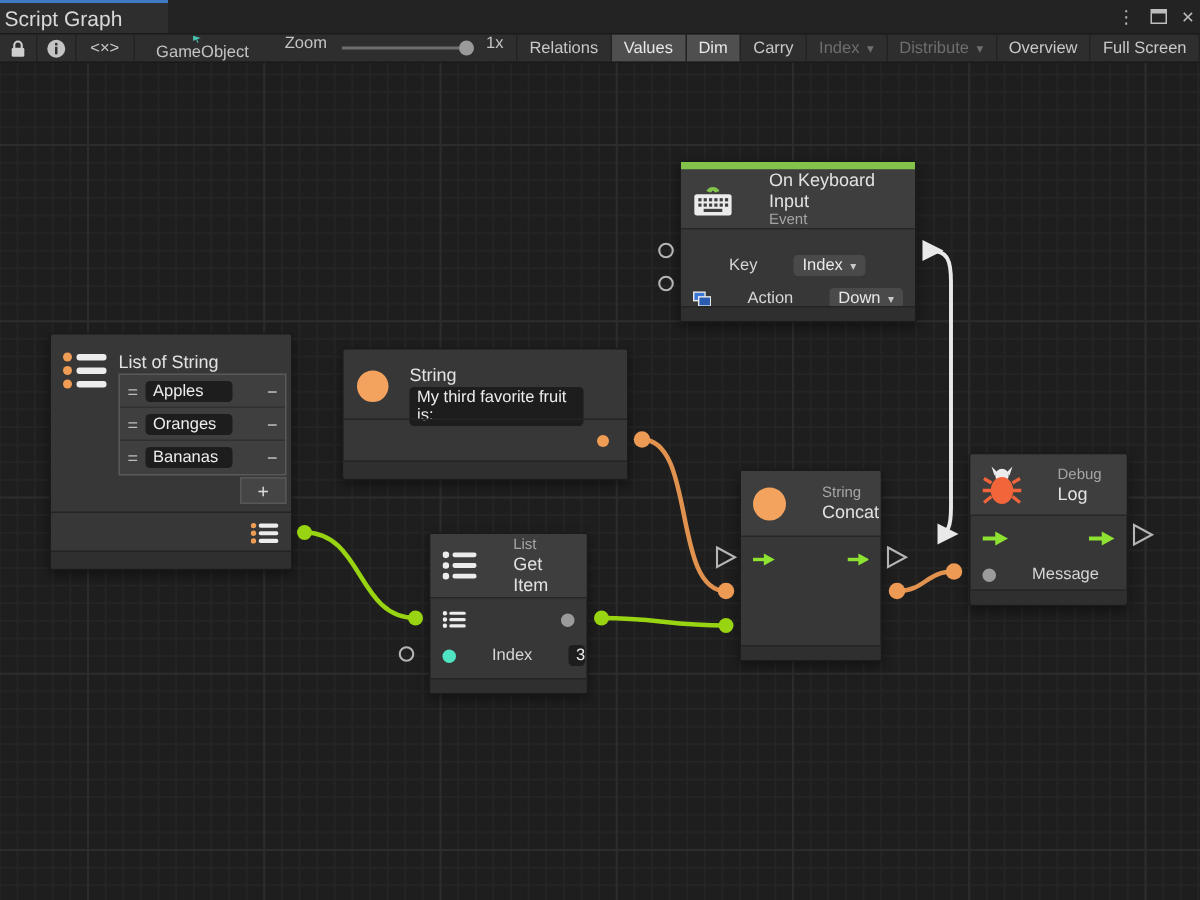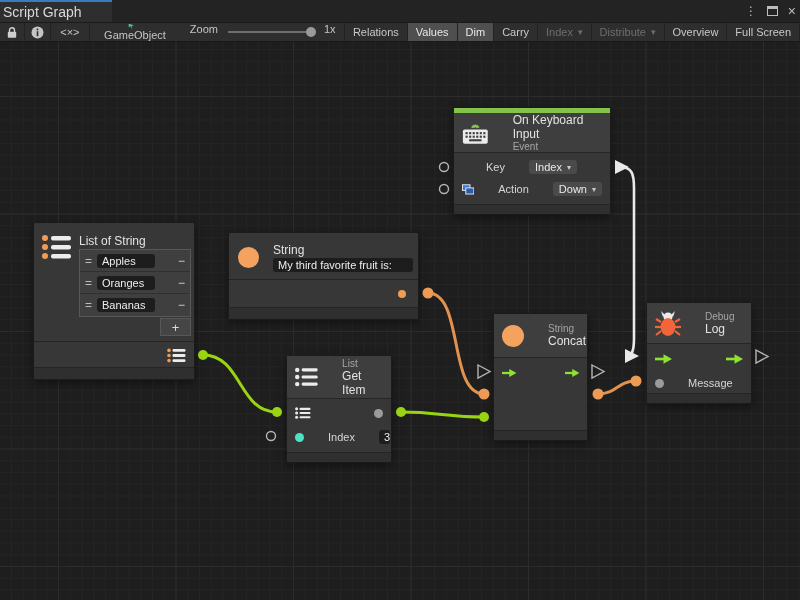--- a/index.html
+++ b/index.html
@@ -202,21 +202,21 @@
             <rect x="20" y="16" width="2.4" height="2.4"></rect>
               <rect x="24" y="16" width="2.4" height="2.4"></rect>
             <rect x="8" y="20" width="14" height="2.4"></rect>
           </g>
         </svg>
         <div>
           <div class="title">On Keyboard Input</div>
           <div class="subtitle">Event</div>
         </div>
       </div>
-      <div class="row" style="height:22px; margin-top:3px">
+      <div class="row" style="height:22px; margin-top:13px">
         <svg width="13" height="11" viewBox="0 0 13 11">
           <rect x="0.5" y="0.5" width="8" height="6" fill="#3a77d6" stroke="#e8e8e8"></rect>
           <rect x="4" y="3.8" width="8.5" height="6.5" fill="#2a5cb0" stroke="#e8e8e8"></rect>
         </svg>
         <span>Key</span>
         <span class="dd">
           <span>Index</span>
           </span>
         <span class="spacer"></span>
         <svg width="18" height="10" viewBox="0 0 18 10">
@@ -281,21 +281,21 @@
             <rect x="5.5" y="6.1" width="13" height="2.8" rx="1.2"></rect>
             <rect x="5.5" y="11.2" width="13" height="2.8" rx="1.2"></rect>
           </g>
       </svg>
       <div class="node-footer ftr12"></div>
     </div>
 
     <div class="node" style="left:228px; top:190px; width:191px; height:88px">
       <div style="position:absolute; left:9px; top:14px; width:21px; height:21px; border-radius:50%; background:#f3a35e"></div>
       <div class="title" style="position:absolute; left:44px; top:10px">String</div>
-      <div class="field" style="position:absolute; left:44px; top:25px; width:140px">My third favorite fruit is:</div>
+      <div class="field" style="position:absolute; left:44px; top:25px; width:116px">My third favorite fruit is:</div>
       <div class="divline" style="top:46px"></div>
       <div class="dot orange" style="position:absolute; right:12px; top:57px; width:8px; height:8px"></div>
       <div class="node-footer ftr12"></div>
     </div>
 
     <div class="node" style="left:286px; top:313px; width:106px; height:108px">
       <div class="row" style="height:43px; background:#3e3e3e; border-bottom:1px solid #262626">
         <svg width="26" height="22" viewBox="0 0 26 22">
           <g fill="#ececec">
               <circle cx="2.5" cy="3" r="2.5"></circle>

